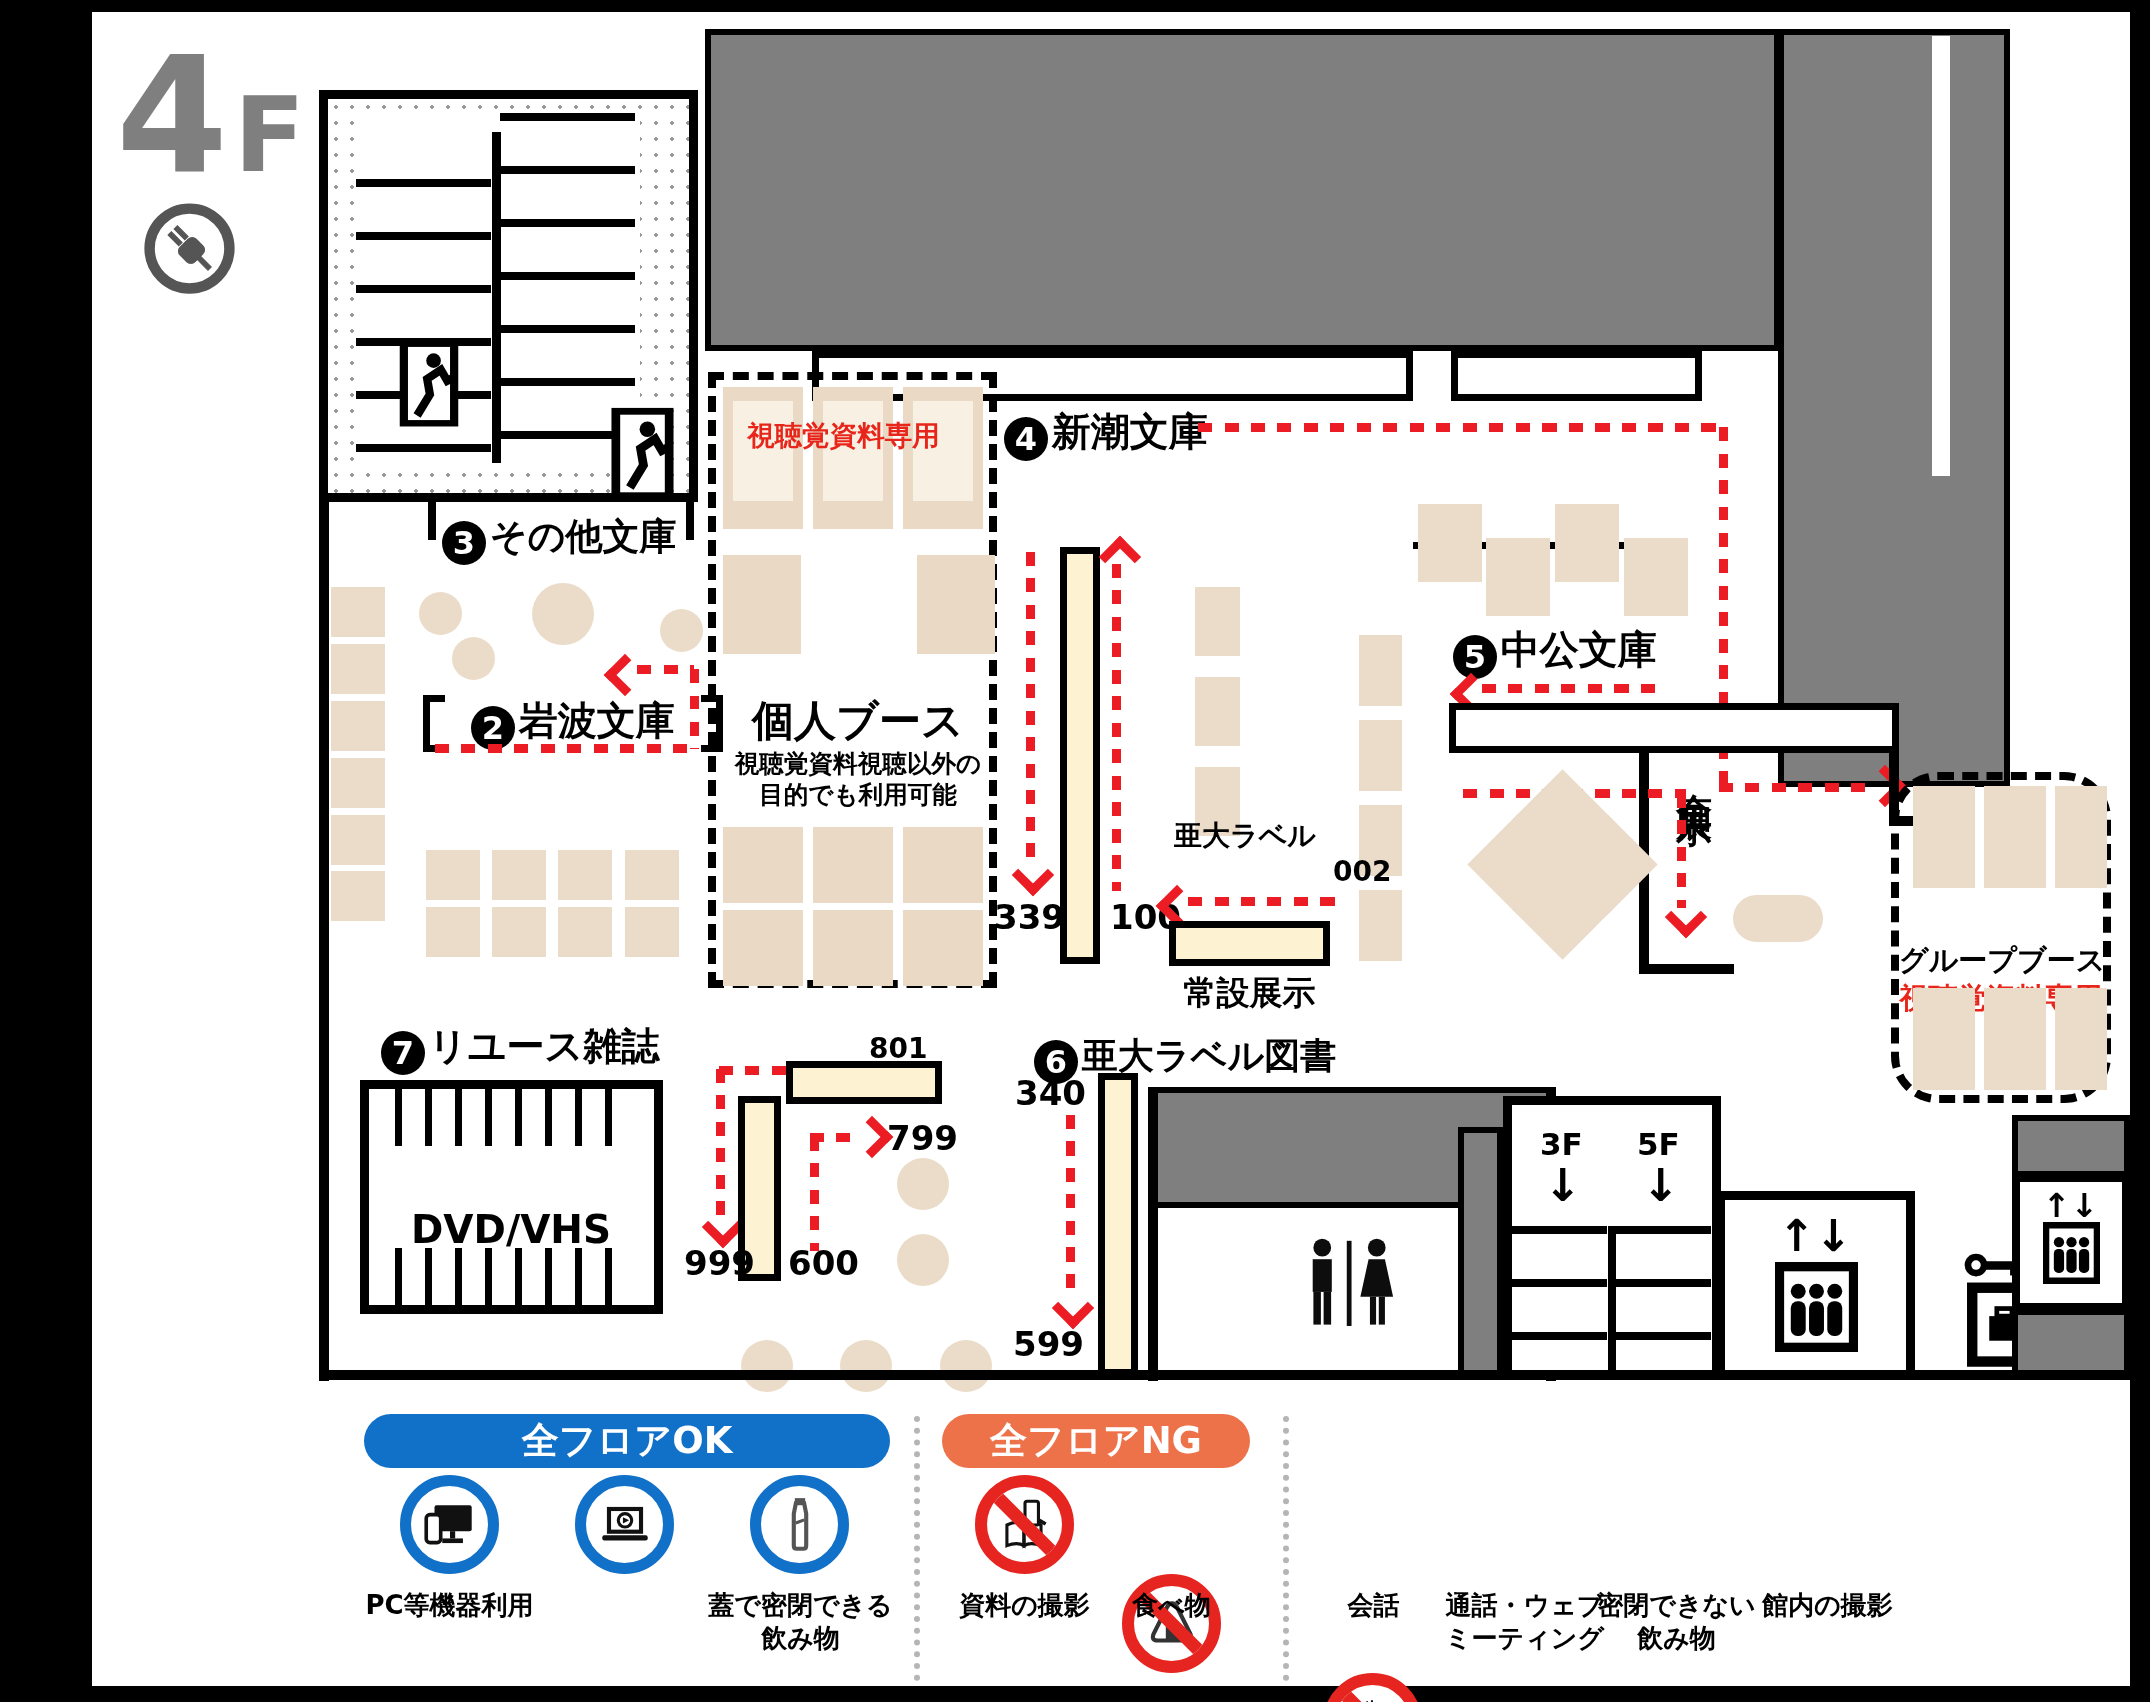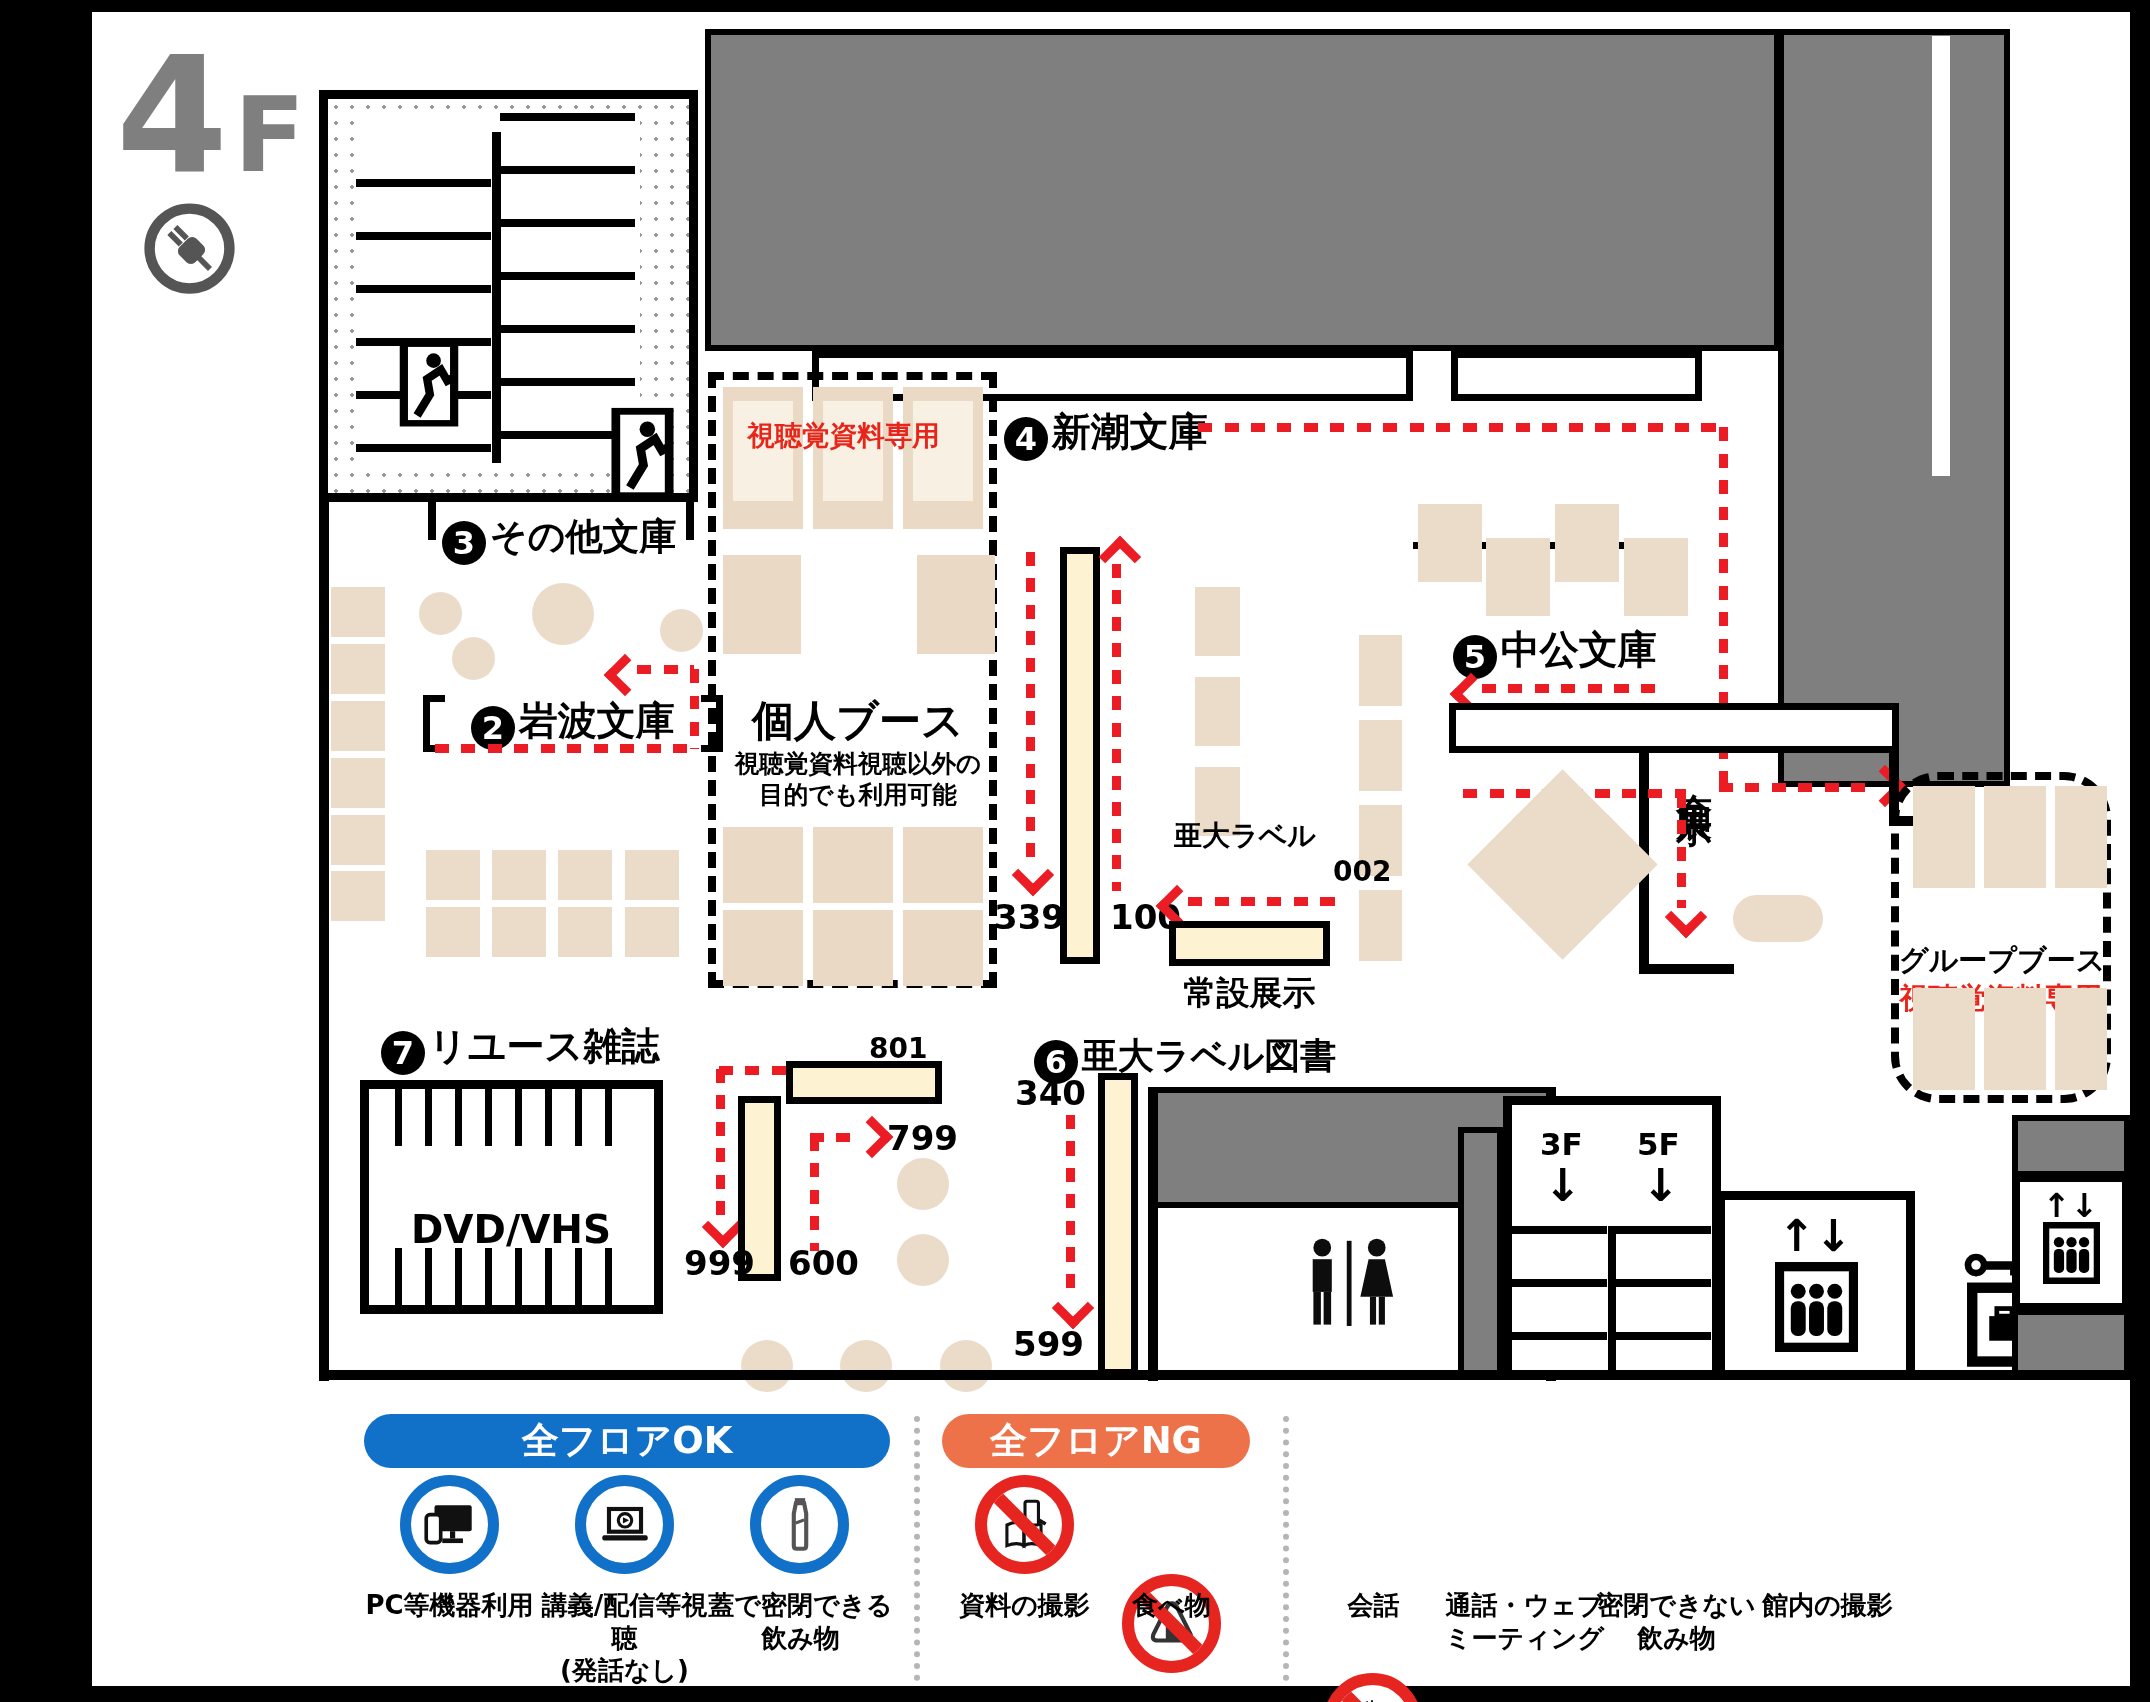--- a/index.html
+++ b/index.html
@@ -375,23 +375,20 @@
   <div class="abs ring ring-ok" style="left:658px;top:1463px;">
     <svg width="62" height="62" viewBox="0 0 120 120">
       <rect x="50" y="8" width="20" height="10" fill="#555"></rect>
       <path d="M52 18 L68 18 L72 38 L72 100 Q72 106 66 106 L54 106 Q48 106 48 100 L48 38 Z" fill="none" stroke="#555" stroke-width="8"></path>
       <path d="M52 56 L68 50" stroke="#555" stroke-width="6"></path>
     </svg>
   </div>
   <div class="abs lg-label" style="left:265px;top:1577px;width:185px;">
     <span>PC等機器利用</span><br><span></span>
   </div>
-  <div class="abs lg-label" style="left:440px;top:1577px;width:185px;">
-    <span>講義/配信等視聴</span><br><span>(発話なし)</span>
-  </div>
   <div class="abs lg-label" style="left:616px;top:1577px;width:185px;">
     <span>蓋で密閉できる</span><br><span>飲み物</span>
   </div>
 
   <div class="abs pill" style="left:850px;top:1402px;width:308px;height:54px;background:#ED724A;">全フロアNG</div>
   <div class="abs ring ban" style="left:883px;top:1463px;">
     <svg width="62" height="62" viewBox="0 0 120 120">
       <path d="M25 60 Q45 50 58 60 L58 100 Q45 92 25 100 Z" fill="none" stroke="#111" stroke-width="6"></path>
       <path d="M91 60 Q71 50 58 60 L58 100 Q71 92 91 100 Z" fill="none" stroke="#111" stroke-width="6"></path>
       <rect x="60" y="14" width="26" height="46" rx="4" fill="#fff" stroke="#111" stroke-width="6"></rect>

